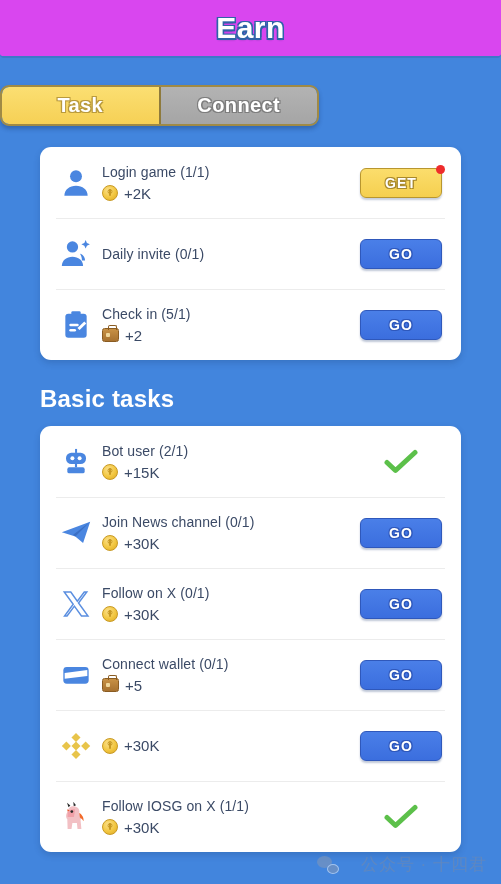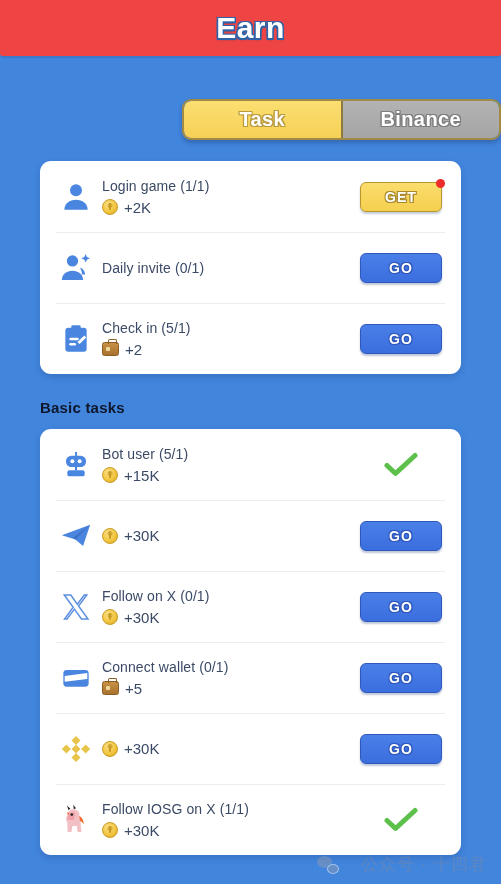--- a/index.html
+++ b/index.html
@@ -6,35 +6,35 @@
   html, body {
     width: 501px; height: 884px;
     font-family: "Liberation Sans", sans-serif;
     overflow: hidden;
   }
   body { background: #4285dd; position: relative; }
 
   
   .header {
     height: 58px;
-    background: #ef4444;
+    background: #d946ef;
     border-bottom: 2px solid #3d78c9;
     display: flex; align-items: center; justify-content: center;
     border-radius: 0 0 4px 4px;
   }
   .header-title {
     font-size: 30px; font-weight: bold; color: #ffffff;
     letter-spacing: 0.5px;
     text-shadow: -1.5px -1.5px 0 #2f63a8, 1.5px -1.5px 0 #2f63a8,
                  -1.5px 1.5px 0 #2f63a8, 1.5px 1.5px 0 #2f63a8,
                  0 2px 2px rgba(30,60,110,.45);
   }
 
   
-  .tabs-wrap { display: flex; justify-content: flex-end; margin-top: 41px; }
+  .tabs-wrap { display: flex; justify-content: flex-start; margin-top: 27px; }
   .tabs {
     display: flex; width: 319px; height: 41px;
     border-radius: 9px;
     border: 2px solid #a08a45;
     overflow: hidden;
     box-shadow: 0 3px 4px rgba(20,45,90,.32);
   }
   .tab {
     flex: 1; display: flex; align-items: center; justify-content: center;
     font-size: 20px; font-weight: bold; letter-spacing: .4px;
@@ -62,21 +62,21 @@
     background: #ffffff;
     border-radius: 11px;
     box-shadow: 0 3px 6px rgba(25,55,105,.22);
     overflow: hidden;
   }
   #card-daily { margin-top: 21px; }
   #card-basic { margin-top: 13px; }
 
   .section-title {
     margin: 25px 0 0 40px;
-    font-size: 15px; font-weight: bold; color: #0f172a;
+    font-size: 24px; font-weight: bold; color: #ffffff;
     letter-spacing: .2px;
   }
 
   .row {
     display: flex; align-items: center;
     height: 71px;
     padding: 0 14px 0 15px;
     position: relative;
   }
   .row + .row::before {
@@ -181,21 +181,21 @@
 </head>
 <body>
 
 <div class="header">
   <div class="header-title">Earn</div>
 </div>
 
 <div class="tabs-wrap">
   <div class="tabs">
     <div class="tab active">Task</div>
-    <div class="tab inactive">Binance</div>
+    <div class="tab inactive">Connect</div>
   </div>
 </div>
 
 <div class="card" id="card-daily">
 
   <div class="row">
     <div class="row-icon">
       <svg width="34" height="34" viewBox="0 0 24 24">
           <circle cx="12" cy="7.2" r="4.2" fill="#4a86e0"></circle>
           <path d="M3.8 21c0-4.3 3.7-7 8.2-7s8.2 2.7 8.2 7z" fill="#4a86e0"></path>
@@ -263,41 +263,42 @@
       <svg width="32" height="32" viewBox="0 0 24 24">
         <rect x="4.5" y="5" width="15" height="8.5" rx="4" fill="#4a86e0"></rect>
         <circle cx="9.3" cy="9.2" r="1.5" fill="#ffffff"></circle>
         <circle cx="14.7" cy="9.2" r="1.5" fill="#ffffff"></circle>
         <rect x="11.3" y="2.2" width="1.5" height="3" fill="#4a86e0"></rect>
         <rect x="5.5" y="16" width="13" height="4.5" rx="1.4" fill="#4a86e0"></rect>
         <rect x="11.2" y="13" width="1.6" height="3" fill="#4a86e0"></rect>
       </svg>
     </div>
     <div class="row-text">
-      <div class="row-title">Bot user (5/1)</div>
+      <div class="row-title">Bot user (2/1)</div>
       <div class="row-reward">
         <span class="coin"></span>
         <span class="reward-amount">+15K</span>
       </div>
     </div>
     <div class="action">
       <svg class="check-done" viewBox="0 0 34 26">
         <path d="M3 13.5 L11.5 21.5 L31 3.5" stroke="#5cc04a" stroke-width="5" fill="none" stroke-linecap="round" stroke-linejoin="round"></path>
       </svg>
     </div>
   </div>
 
   <div class="row">
     <div class="row-icon">
       <svg width="34" height="34" viewBox="0 0 24 24">
         <path d="M2 11.5 L22 4 L17 19 L11.5 14.5 Z" fill="#4a86e0"></path>
         <path d="M11.5 14.5 L22 4 L10 13.3 Z" fill="#3a6fc4"></path>
       </svg>
     </div>
     <div class="row-text">
+      <div class="row-title">Join News channel (0/1)</div>
       <div class="row-reward">
         <span class="coin"></span>
         <span class="reward-amount">+30K</span>
       </div>
     </div>
     <div class="action">
       <div class="btn btn-go">GO</div>
     </div>
   </div>
 

